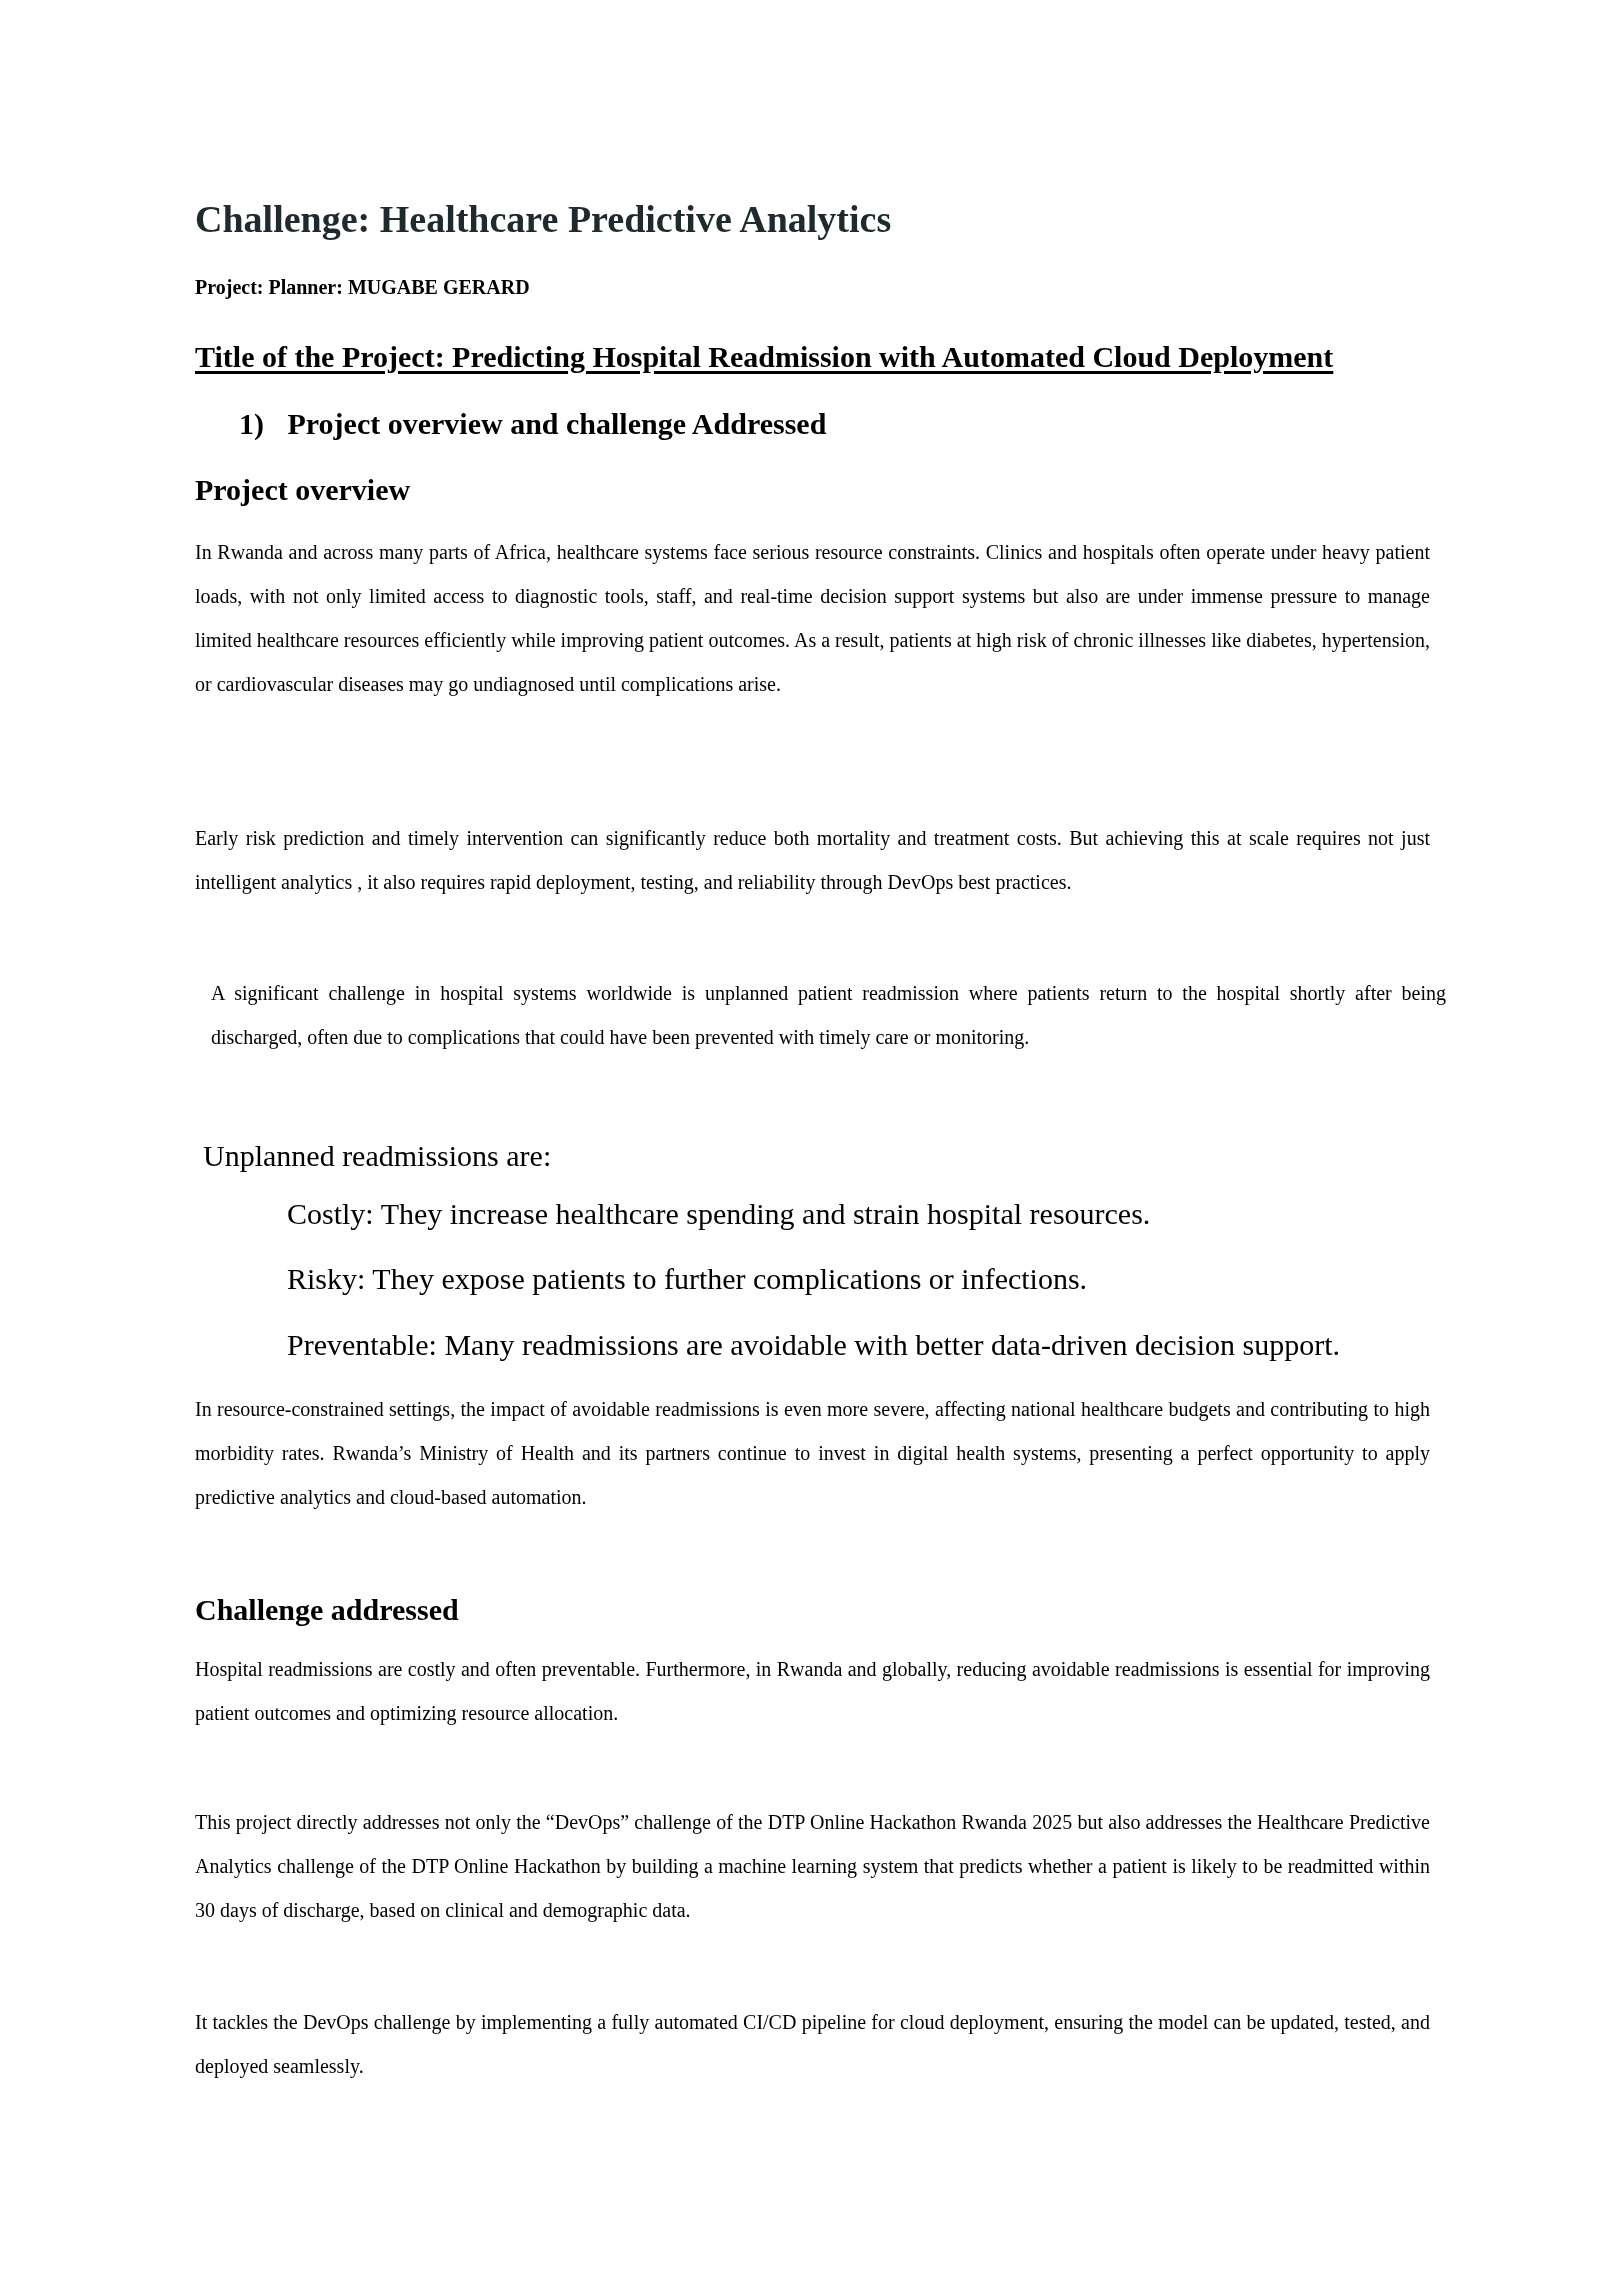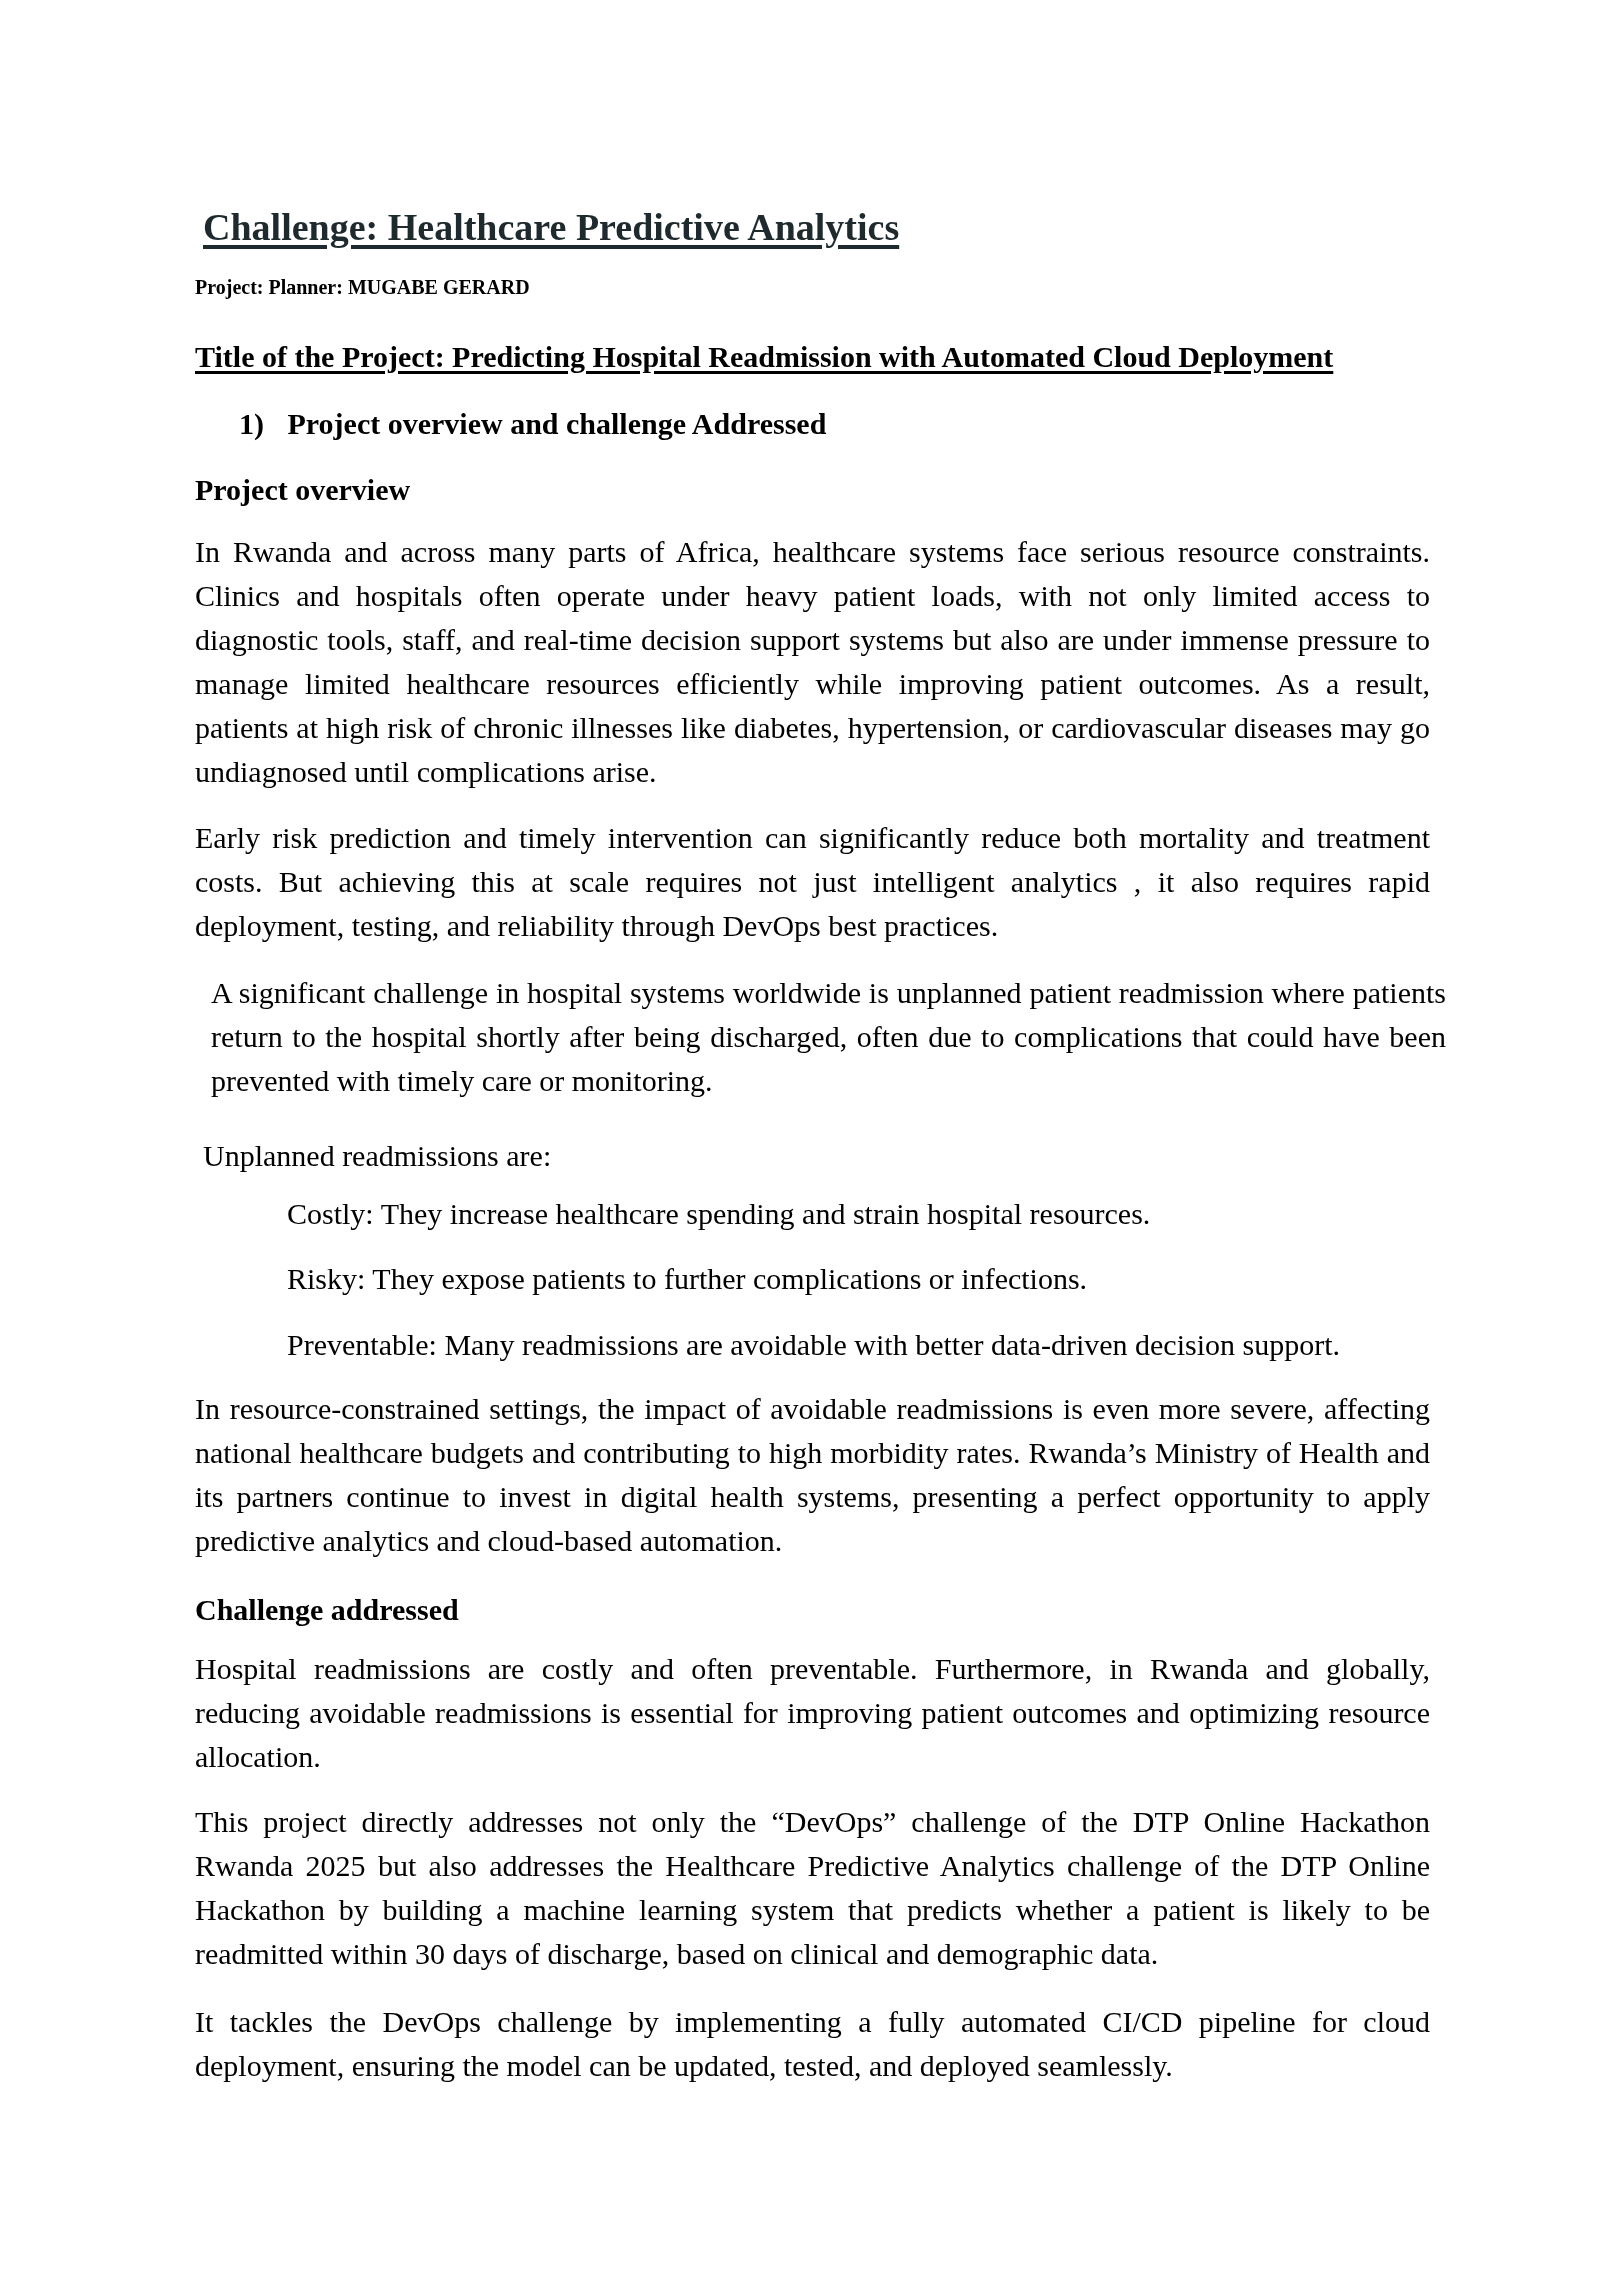--- a/index.html
+++ b/index.html
@@ -21,26 +21,25 @@
       font-family: "Liberation Serif", "DejaVu Serif", serif;
       color: #000000;
     }
     .title {
       position: absolute;
       top: 196px;
       left: 0;
       font-size: 38px;
       font-weight: bold;
       color: #1f2a2e;
-      text-decoration: underline;
       text-decoration-thickness: 3.9px;
       text-underline-offset: 5.2px;
       white-space: nowrap;
       line-height: 47px;
-      margin: 8px;
+      margin: 0;
     }
     .planner {
       position: absolute;
       top: 268px;
       left: 0;
       font-size: 20px;
       font-weight: bold;
       white-space: nowrap;
       line-height: 39px;
       margin: 0;
@@ -79,21 +78,21 @@
       font-weight: bold;
       white-space: nowrap;
       line-height: 39px;
       margin: 0;
       text-align: center;
     }
     .para {
       position: absolute;
       left: 0;
       width: 1235px;
-      font-size: 30px;
+      font-size: 20px;
       line-height: 44px;
       text-align: justify;
       margin: 0;
     }
     .plain {
       position: absolute;
       left: 0;
       font-size: 30px;
       line-height: 44px;
       white-space: nowrap;

